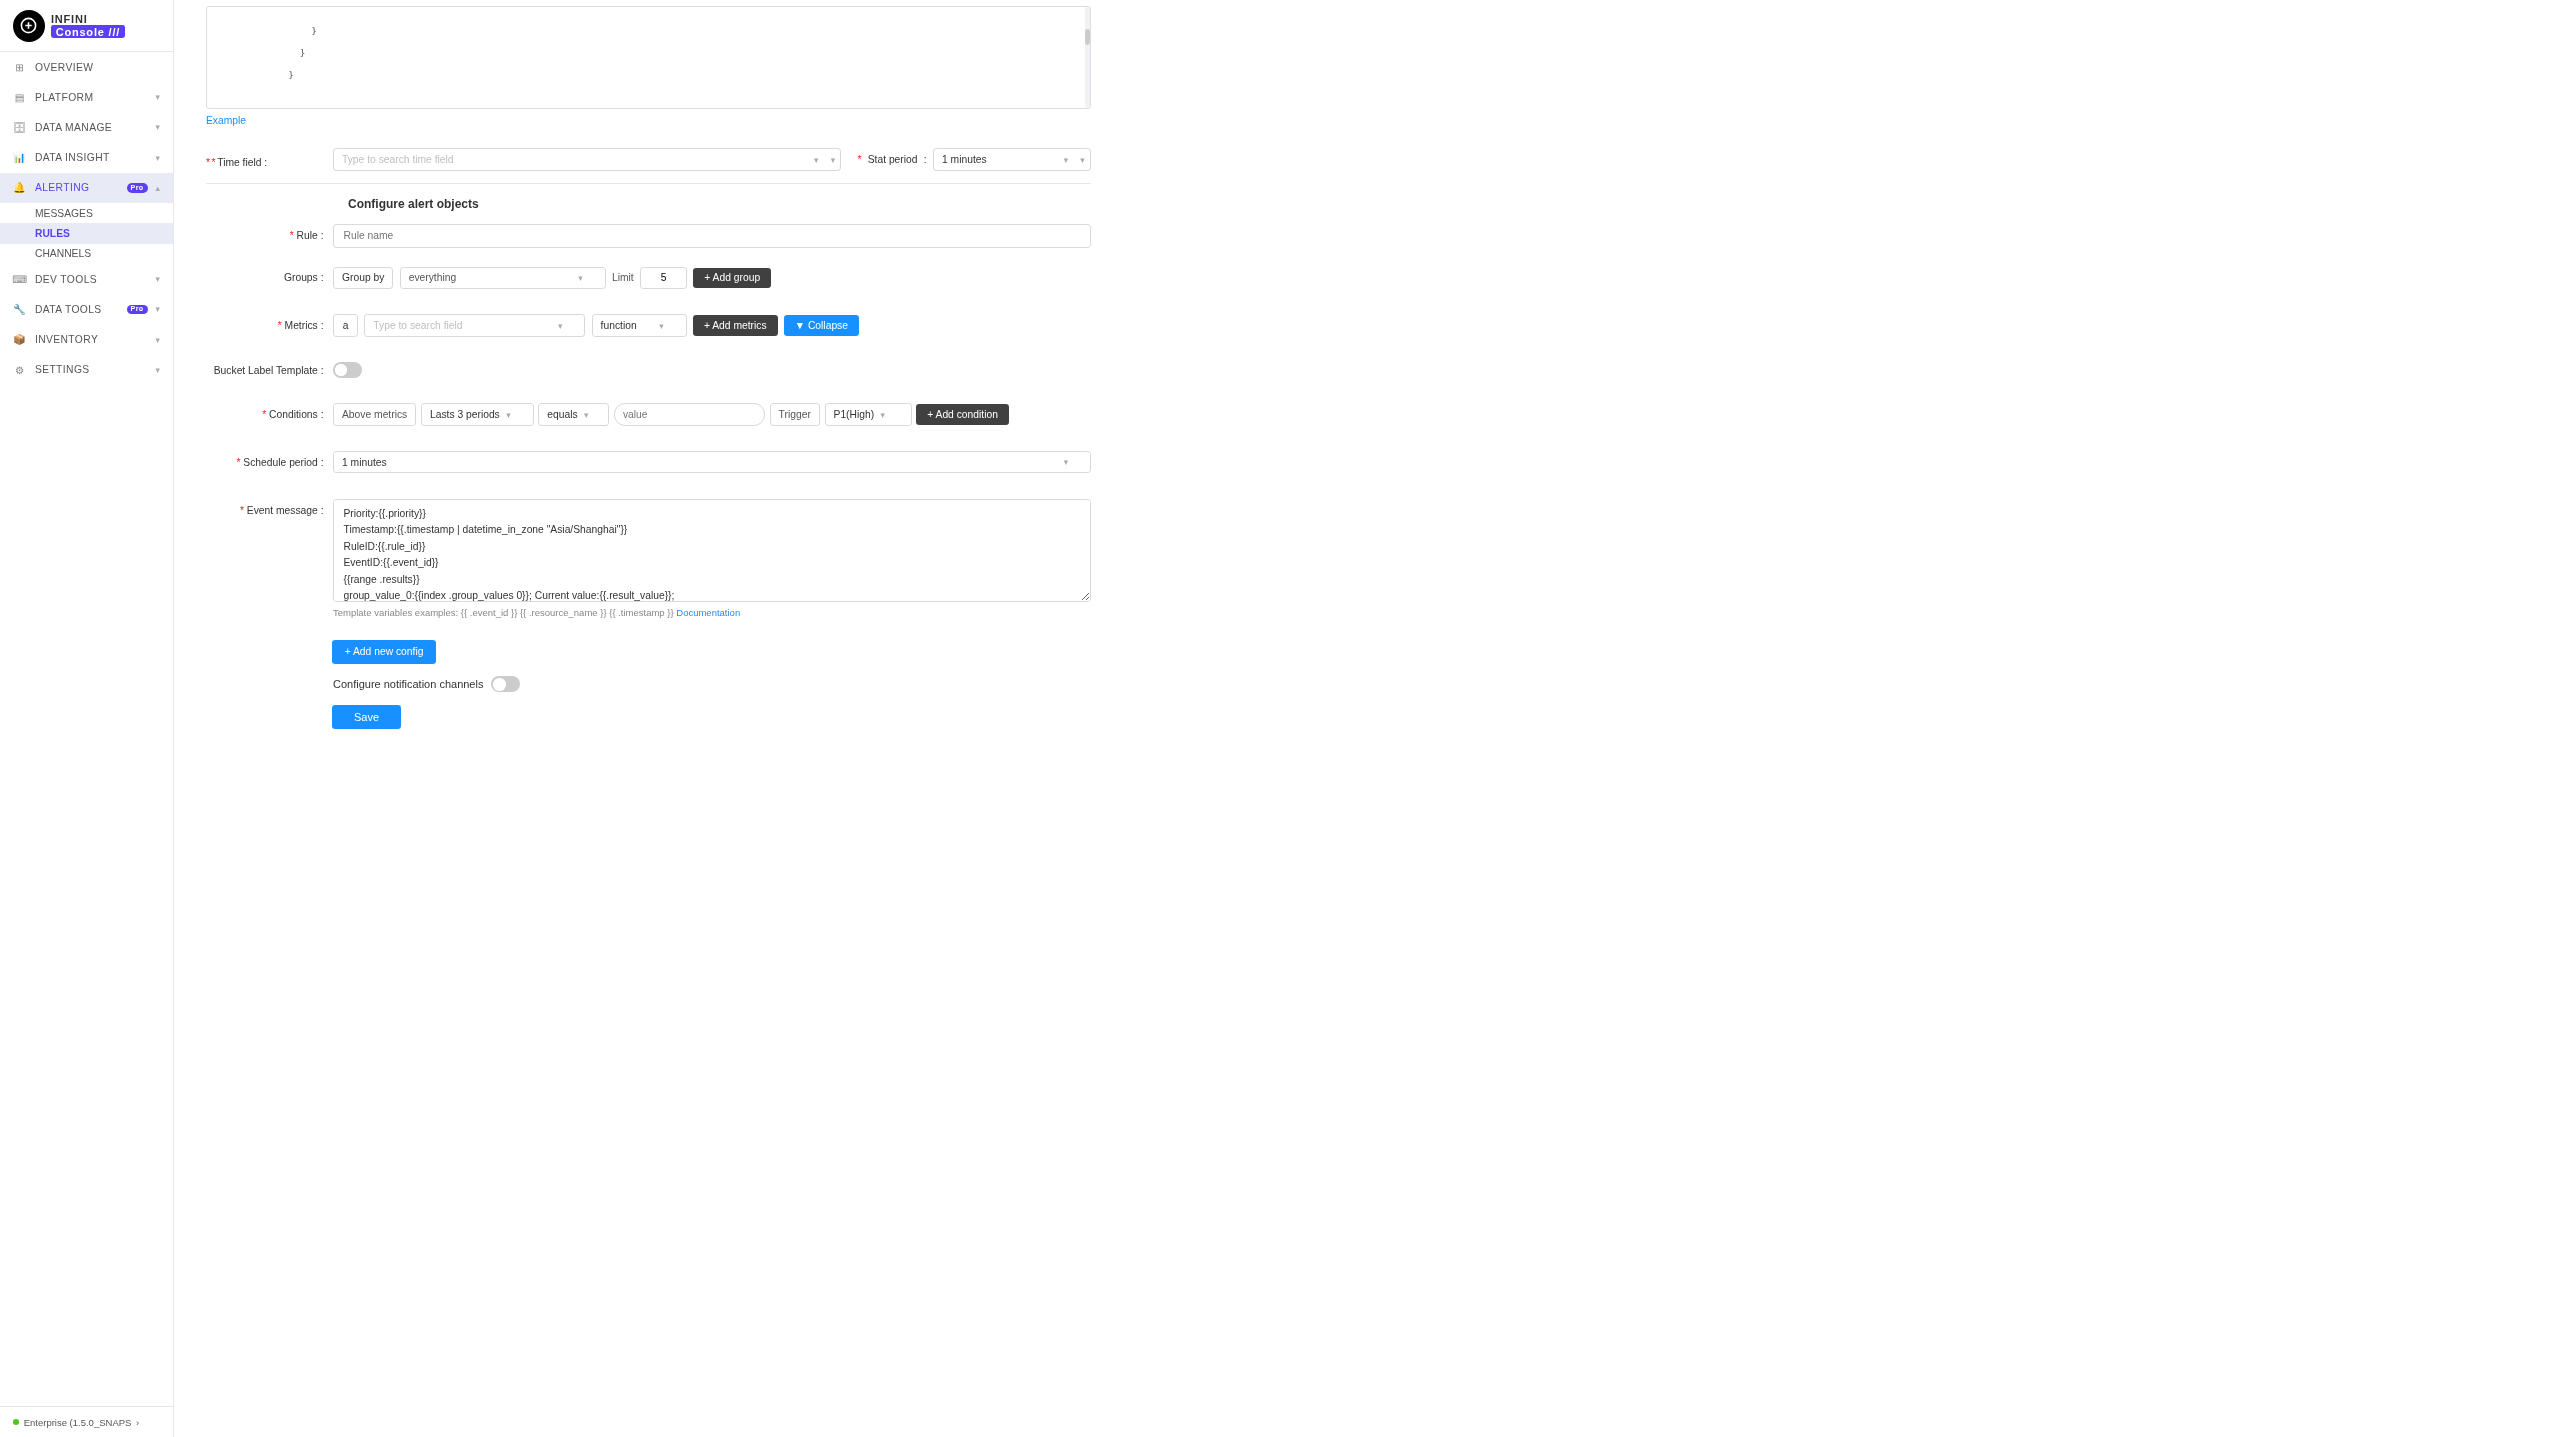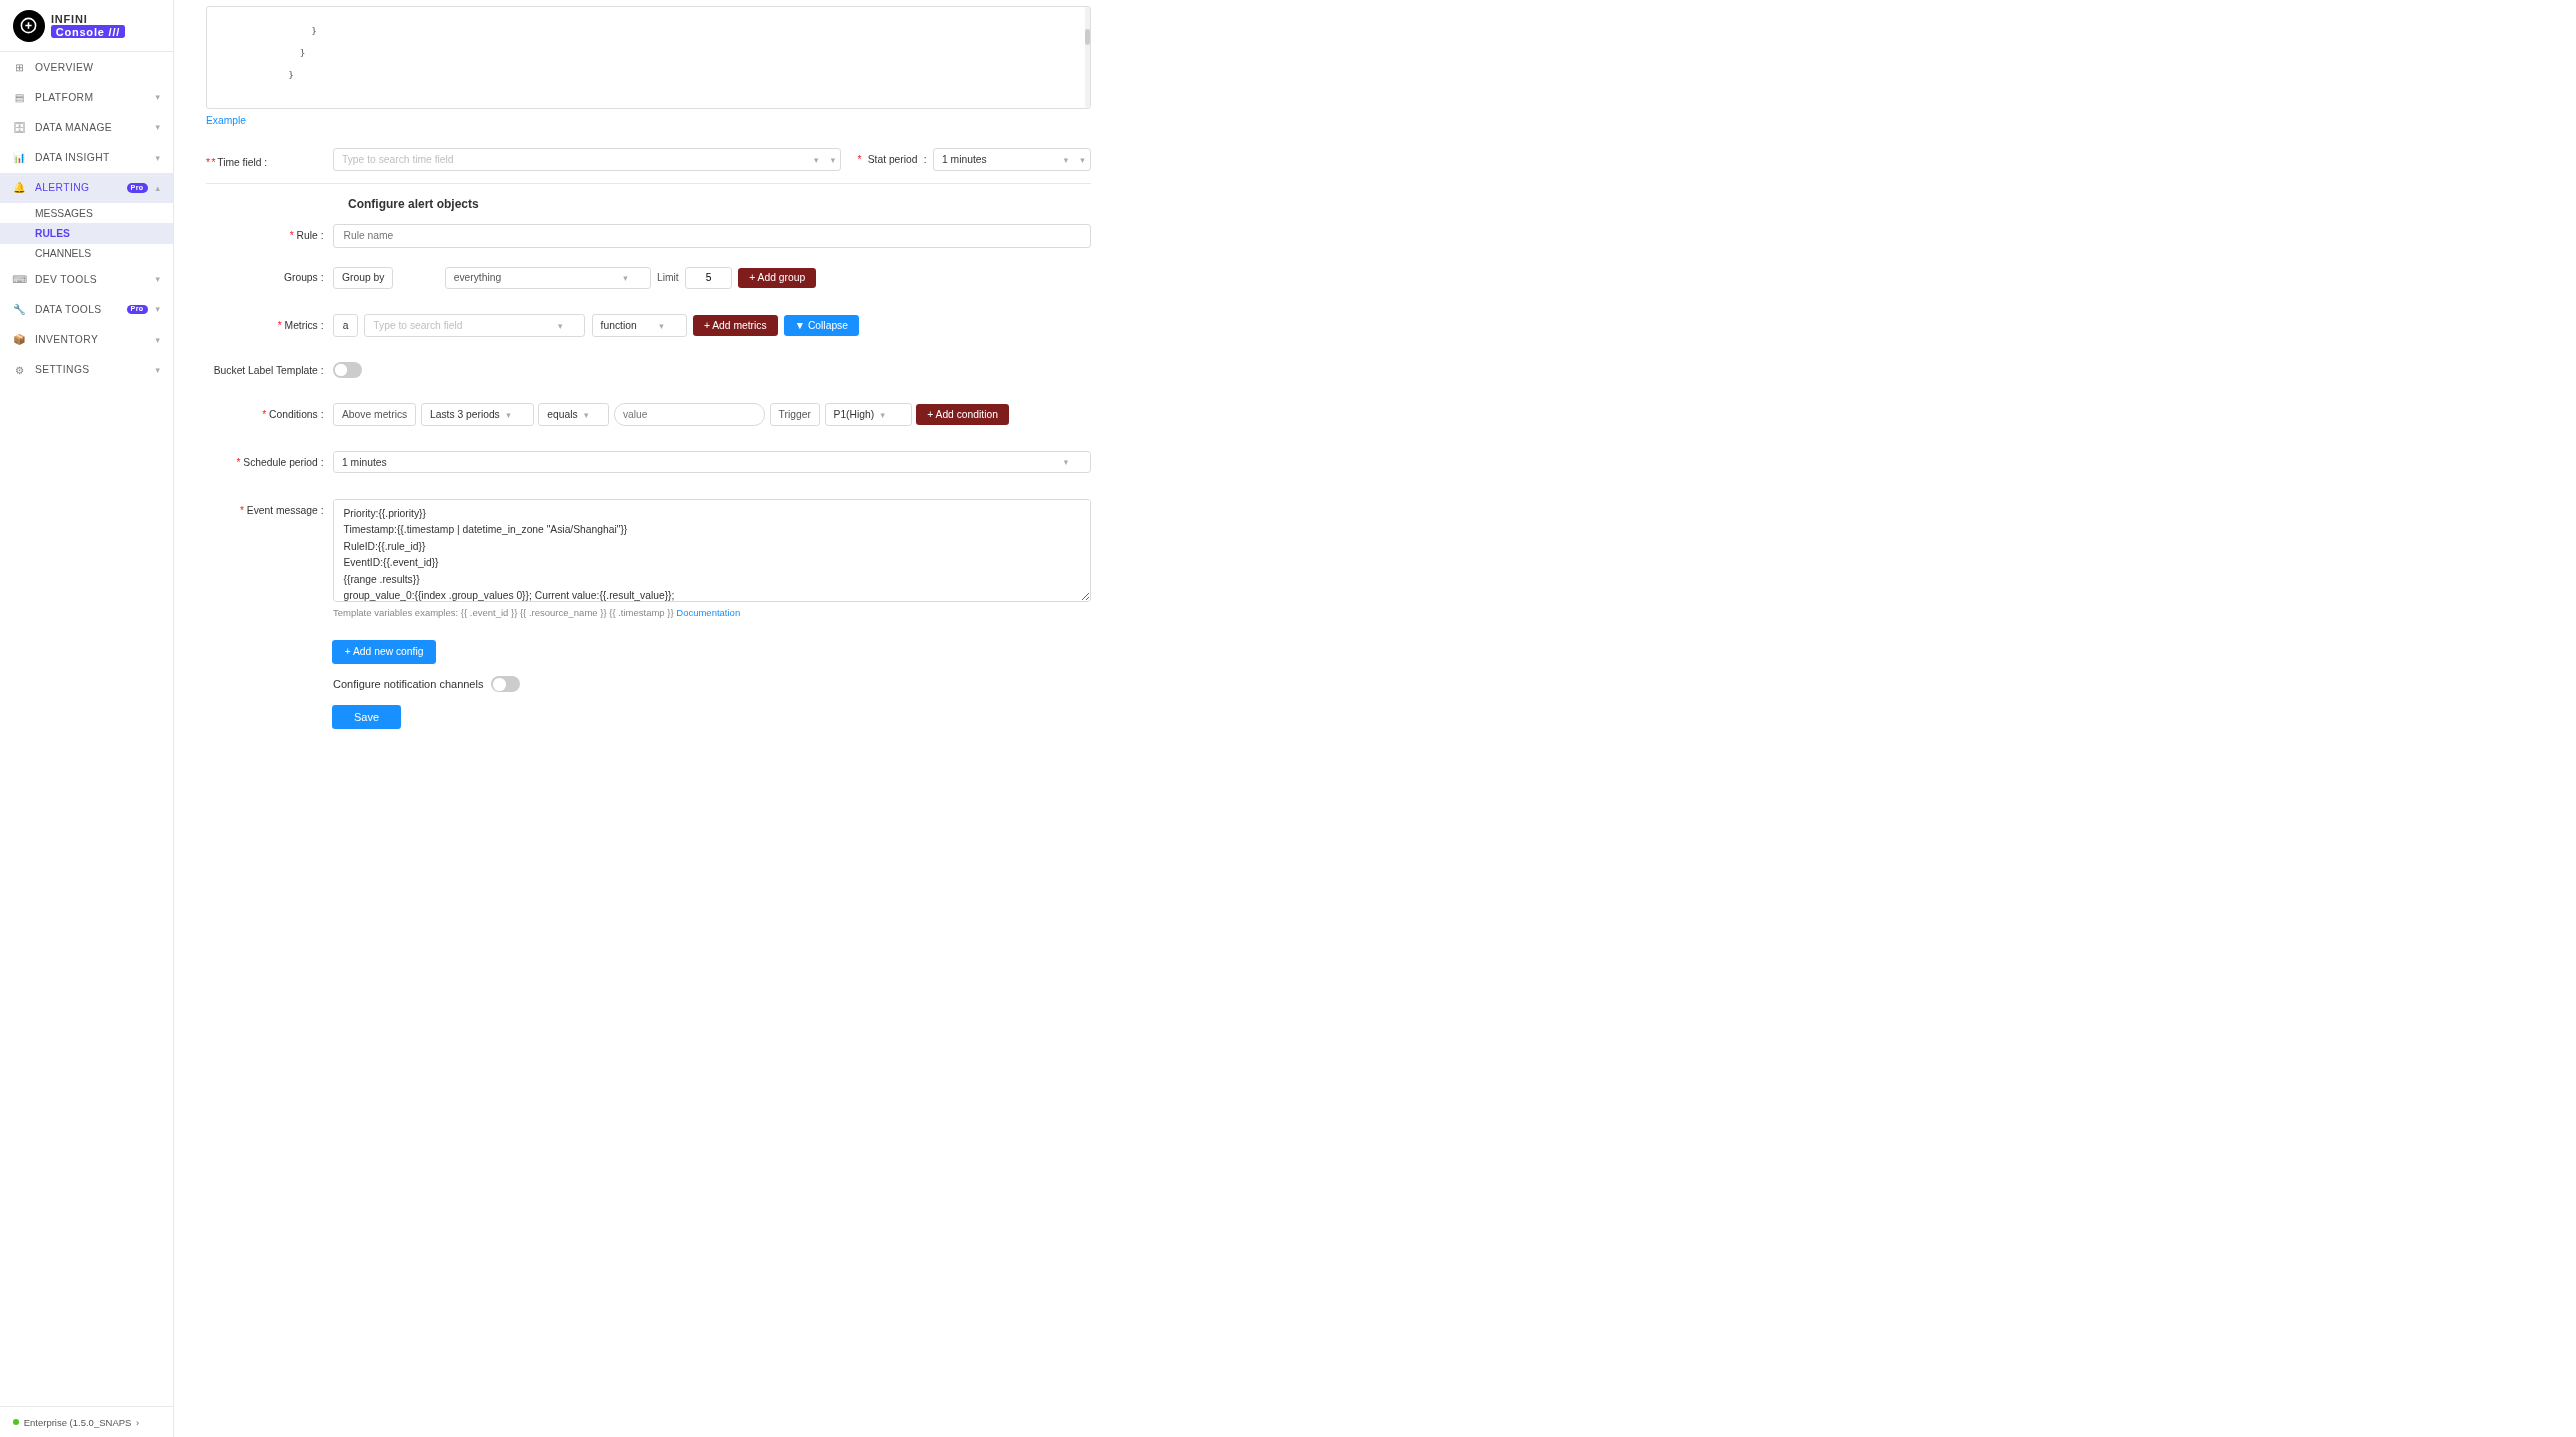--- a/index.html
+++ b/index.html
@@ -47,21 +47,21 @@
 
     .select-wrapper { position: relative; display: inline-flex; align-items: center; }
     .select-wrapper::after { content: '▾'; position: absolute; right: 6.3px; top: 50%; transform: translateY(-50%); color: #aaa; pointer-events: none; font-size: 8.7px; }
 
     
     .dropdown-input { border: 0.8px solid #d9d9d9; border-radius: 3.2px; padding: 4.7px 22px 4.7px 8px; font-size: 10.3px; color: #bfbfbf; background: #fff; outline: none; cursor: pointer; position: relative; display: flex; align-items: center; justify-content: space-between; min-width: 158px; }
     .dropdown-input.has-value { color: #333; }
     .dropdown-input .chevron { color: #aaa; font-size: 8.7px; margin-left: 6.3px; }
 
     
-    .btn-primary { background: #7f1d1d; color: #fff; border: none; border-radius: 3.2px; padding: 4.7px 11px; font-size: 10.3px; cursor: pointer; display: inline-flex; align-items: center; gap: 3.2px; }
+    .btn-primary { background: #404040; color: #fff; border: none; border-radius: 3.2px; padding: 4.7px 11px; font-size: 10.3px; cursor: pointer; display: inline-flex; align-items: center; gap: 3.2px; }
     .btn-collapse { background: #1890ff; color: #fff; border: none; border-radius: 3.2px; padding: 4.7px 11px; font-size: 10.3px; cursor: pointer; display: inline-flex; align-items: center; gap: 3.2px; }
 
     
     .toggle { width: 28.5px; height: 16px; background: #ccc; border-radius: 8px; position: relative; cursor: pointer; }
     .toggle::after { content: ''; width: 12.7px; height: 12.7px; background: #fff; border-radius: 50%; position: absolute; top: 1.6px; left: 1.6px; transition: left 0.2s; }
     .group-by-dropdown { border: 0.8px solid #d9d9d9; border-radius: 3.2px; padding: 4.7px 8px; font-size: 10.3px; color: #333; background: #fff; cursor: pointer; display: inline-flex; align-items: center; gap: 3.2px; }
 
     
     .rule-input { border: 0.8px solid #d9d9d9; border-radius: 3.2px; padding: 5.5px 9.5px; font-size: 10.3px; color: #bfbfbf; flex: 1; }
 
@@ -222,21 +222,21 @@
 
     <div class="form-row" style="padding: 6.3px 16px; align-items:center;">
       <div style="min-width:127px; text-align:right; padding-right:9.5px; font-size:10.3px; color:#333; flex-shrink:0;">
         <span>Groups</span>
         <span> :</span>
       </div>
       <div style="display:flex; align-items:center; gap:6.3px; flex:1;">
         <div class="group-by-dropdown" style="border:0.8px solid #d9d9d9; border-radius:3.2px; padding:4.7px 8px; cursor:pointer; display:inline-flex; align-items:center; gap:3.2px;">
           <span>Group by</span>
         </div>
-        <div style="position:relative; display:inline-flex; align-items:flex-start;margin-left:45px;">
+        <div style="position:relative; display:inline-flex; align-items:flex-start;">
           <div style="border:0.8px solid #d9d9d9; border-radius:3.2px; padding:4.7px 22px 4.7px 8px; font-size:10.3px; color:#555; background:#fff; cursor:pointer; min-width:206px; display:inline-flex; align-items:center; justify-content:space-between;">
             <span>everything</span>
             <span style="color:#aaa; font-size:8.7px; margin-left:6.3px;">▾</span>
           </div>
         </div>
         <span style="font-size:10.3px; color:#555;">Limit</span>
         <input type="text" value="5" style="border: 0.8px solid rgb(217, 217, 217); border-radius: 3.2px; padding: 4.7px 8px; font-size: 10.3px; width: 47px; text-align: center; outline: none;">
         <button class="btn-primary">+ Add group</button>
       </div>
     </div>

